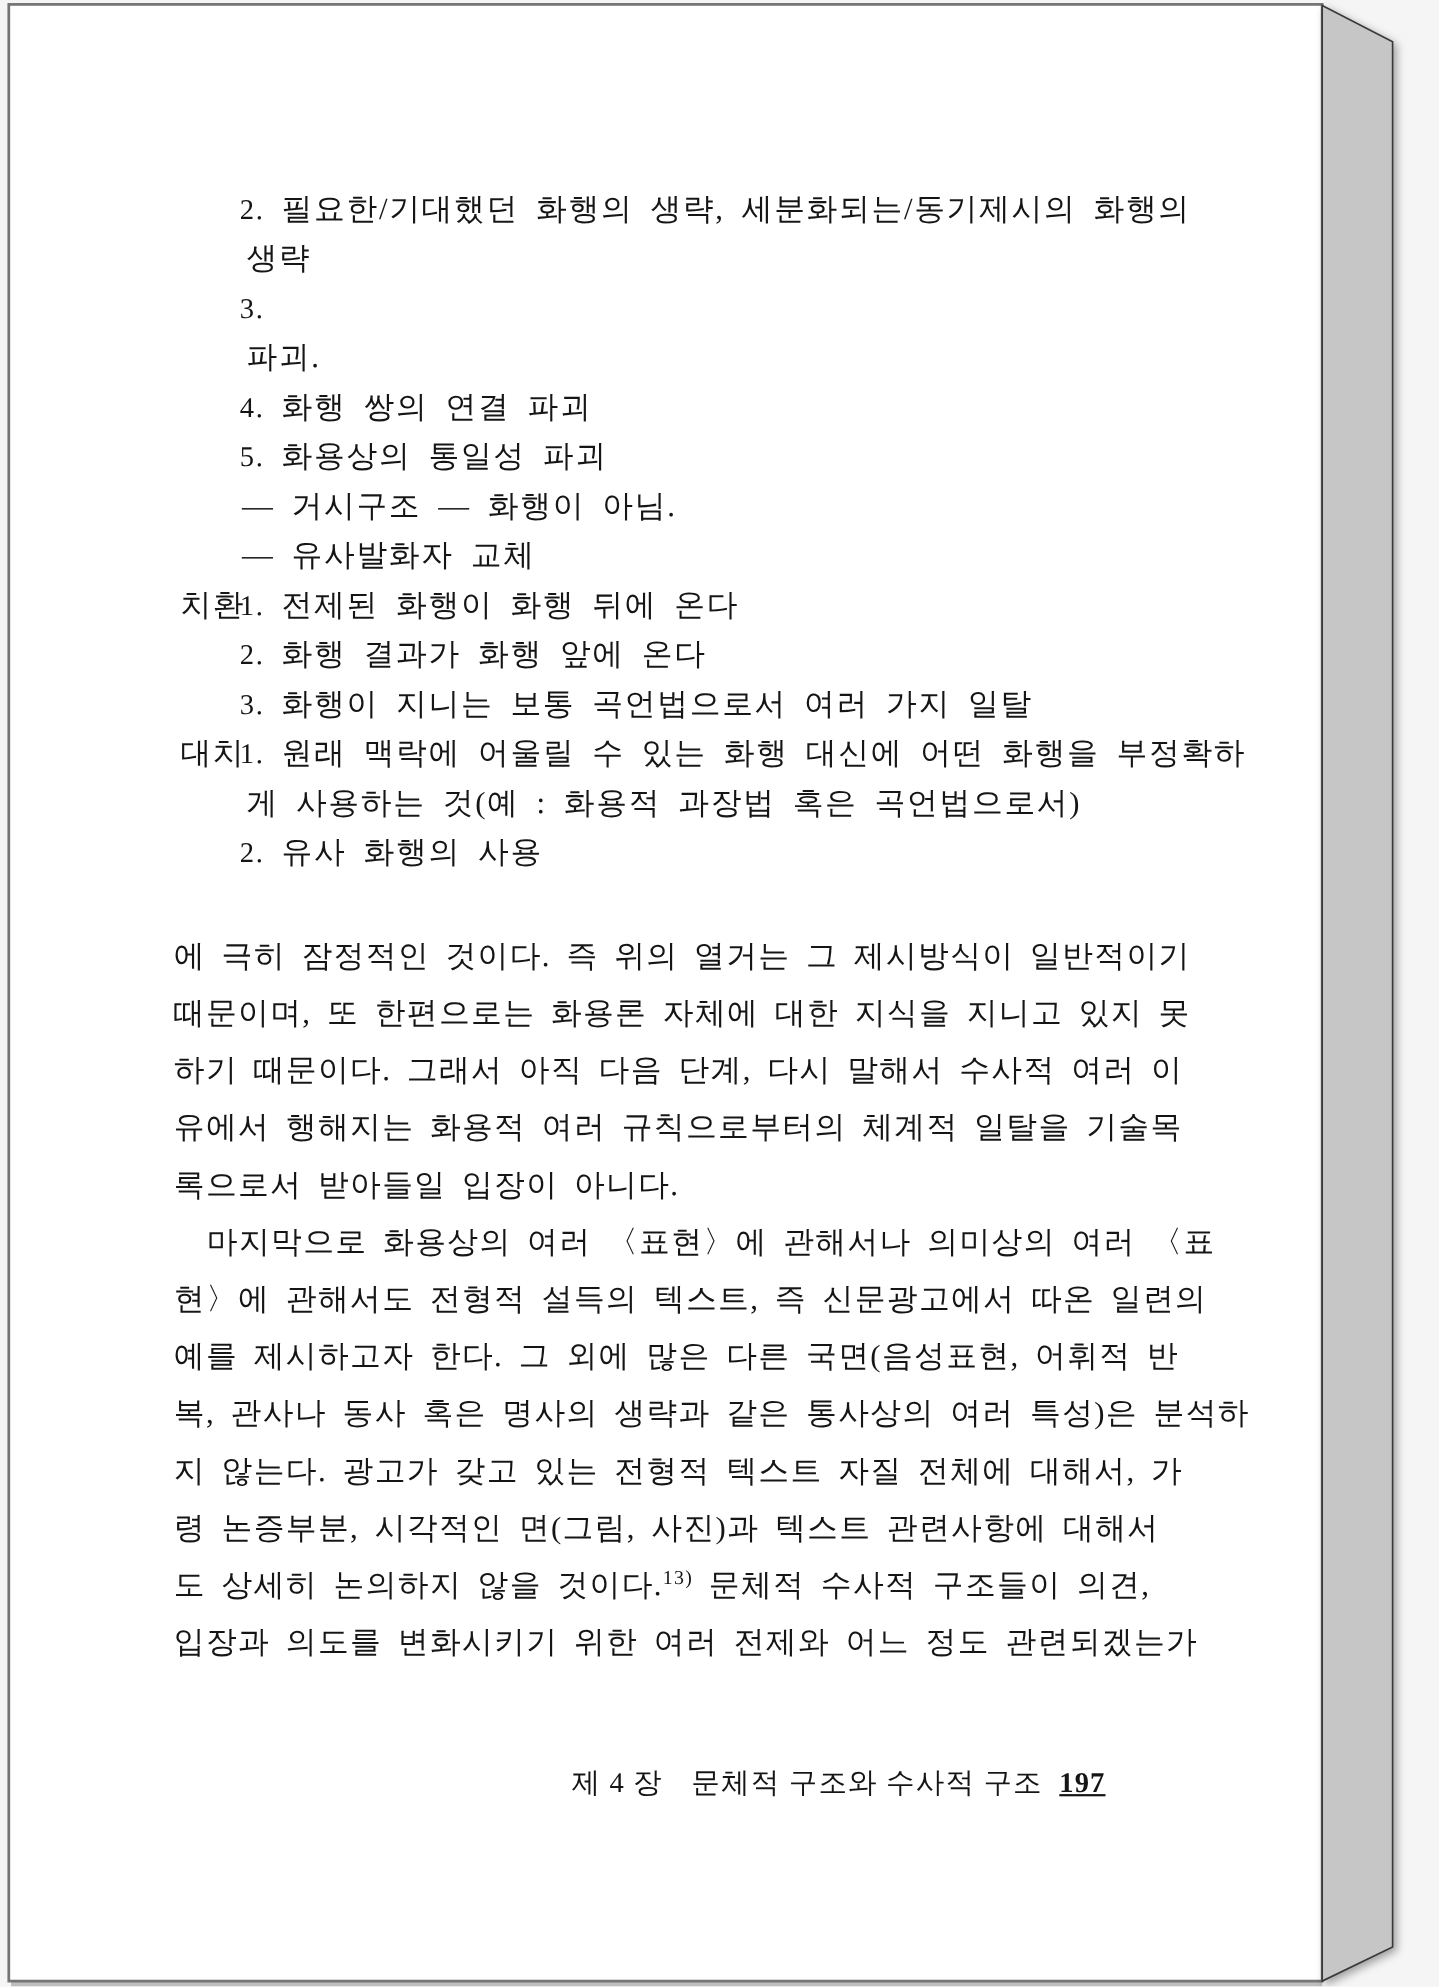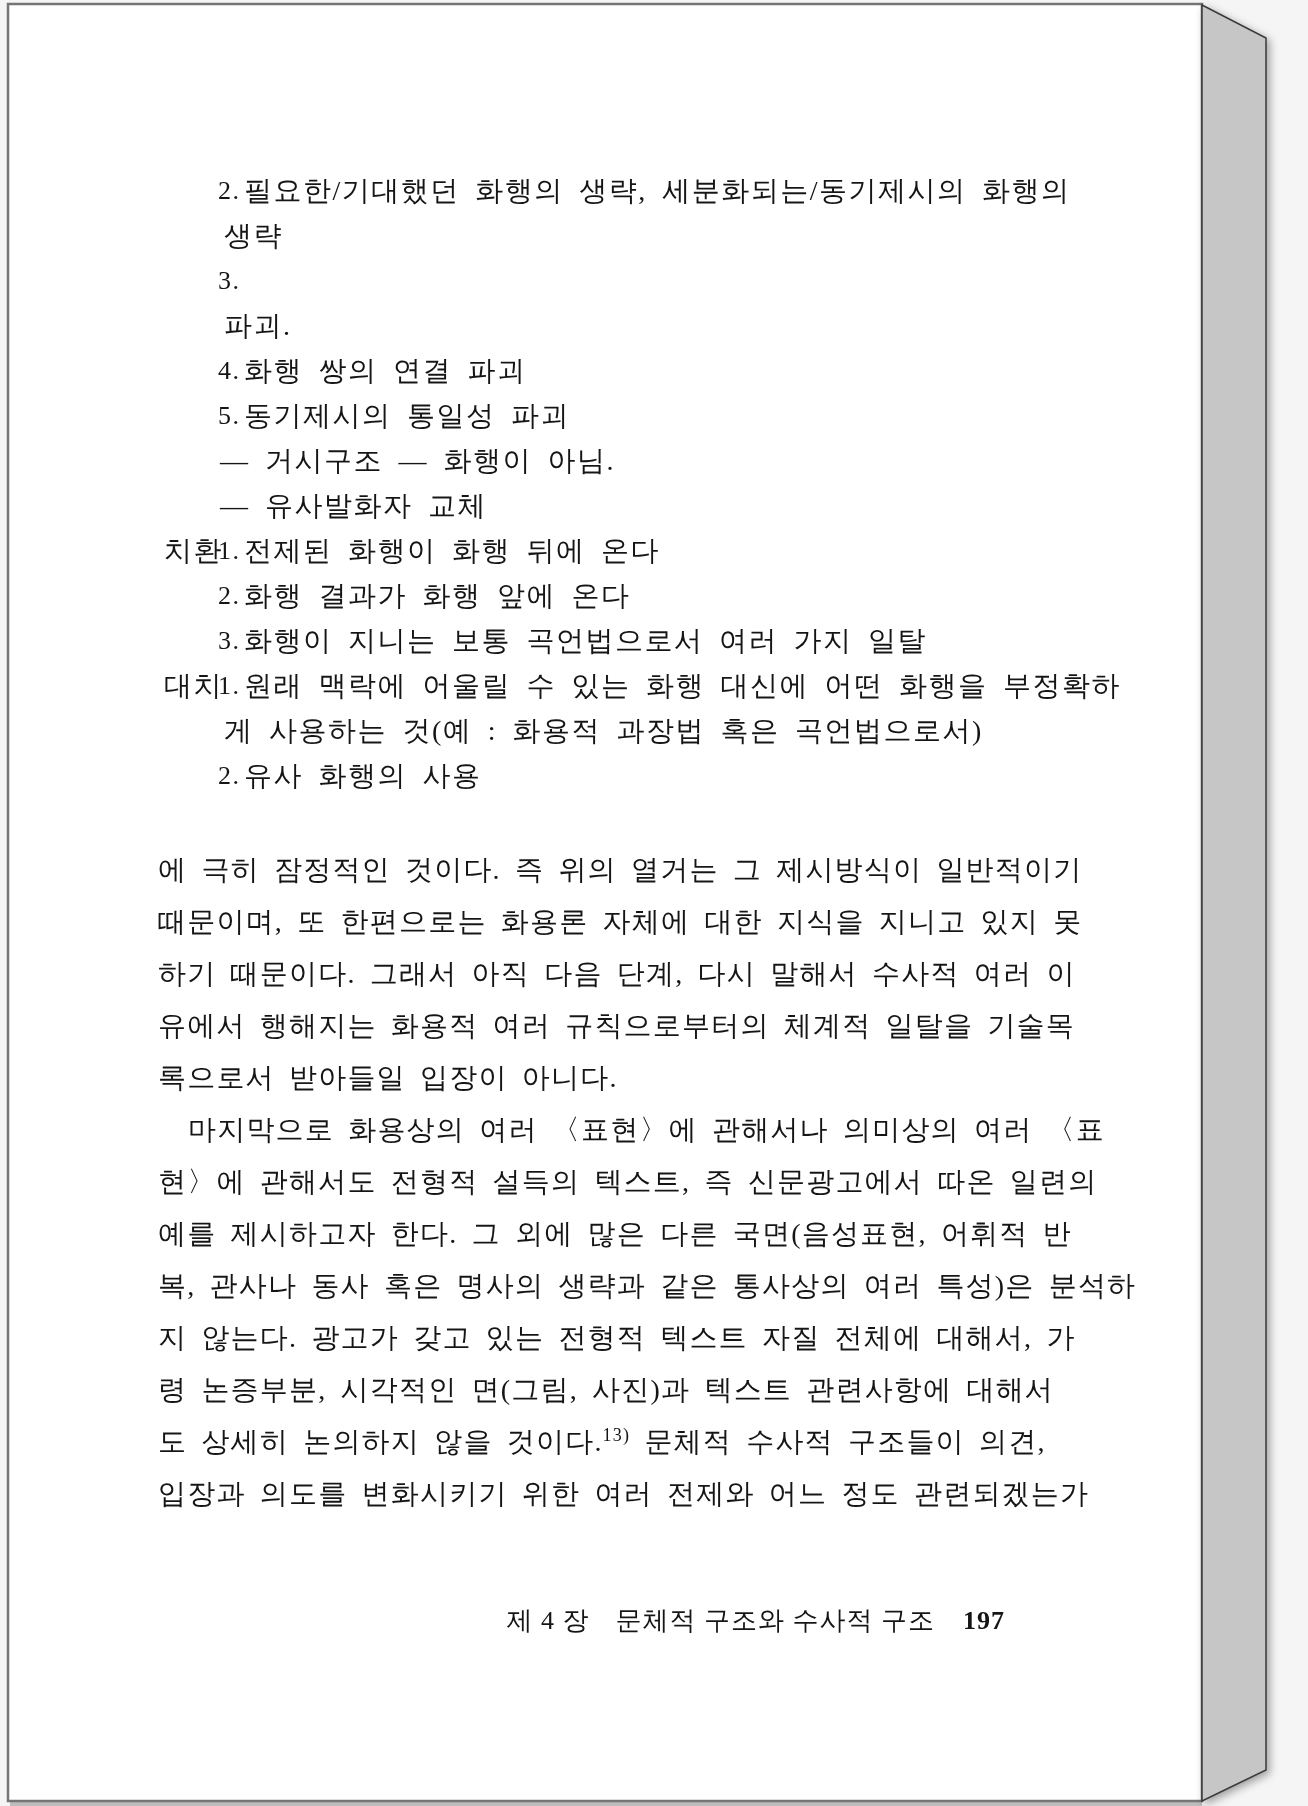--- a/index.html
+++ b/index.html
@@ -7,36 +7,36 @@
          font-family:"Liberation Serif","DejaVu Serif",serif;color:#151515;}
   .book-shape{position:absolute;left:0;top:0;width:1308px;height:1806px;}
   .page{position:absolute;left:8px;top:4px;width:1194px;height:1797px;}
 
   
   .list{position:absolute;left:0;top:164px;width:1100px;}
   .lline{position:relative;height:45px;line-height:45px;font-size:28px;
          letter-spacing:1.5px;word-spacing:7px;white-space:nowrap;}
   .llabel{position:absolute;left:156px;}
   .lnum{position:absolute;left:210px;font-size:26px;}
-  .ltext{position:absolute;left:236px;}
+  .ltext{position:absolute;left:248px;}
   .lcont{position:absolute;left:216px;}
   .ldash{position:absolute;left:212px;}
 
   
   .paras{position:absolute;left:150px;top:840px;width:900px;}
   .pline{height:52px;line-height:52px;font-size:28px;letter-spacing:1.2px;
          word-spacing:6px;white-space:nowrap;}
   .indent{padding-left:30px;}
   sup.fn{font-size:18px;vertical-align:super;line-height:0;}
 
   
   .footer{position:absolute;top:1594px;right:197px;height:45px;line-height:45px;
           font-size:26px;letter-spacing:1px;white-space:nowrap;}
   .footer .chap{margin-right:26px;}
-  .footer .pageno{margin-left:28px;font-weight:bold;font-family:"Liberation Serif",serif;}
+  .footer .pageno{margin-left:15px;font-weight:bold;font-family:"Liberation Serif",serif;text-decoration:underline;}
 </style>
 </head>
 <body>
 
 <div class="stage">
 
   <svg class="book-shape" viewBox="0 0 1308 1806" xmlns="http://www.w3.org/2000/svg">
     <polygon points="10,1801 1202,1801 1202,1806 10,1806" fill="#bdbdbd"></polygon>
     <rect x="8" y="4" width="1194" height="1797" fill="#ffffff" stroke="#757575" stroke-width="2.5"></rect>
     <polygon points="1202,5 1266,38 1266,1770 1202,1801" fill="#c6c6c6" stroke="#3a3a3a" stroke-width="1.5" style="filter:drop-shadow(3px 3px 4px rgba(0,0,0,0.35));"></polygon>
@@ -57,21 +57,21 @@
       </div>
       <div class="lline">
         <span class="lcont">파괴.</span>
       </div>
       <div class="lline">
         <span class="lnum">4.</span>
         <span class="ltext">화행  쌍의  연결  파괴</span>
       </div>
       <div class="lline">
         <span class="lnum">5.</span>
-        <span class="ltext">동기제시의  통일성  파괴</span>
+        <span class="ltext">화용상의  통일성  파괴</span>
       </div>
       <div class="lline">
         <span class="ldash">— 거시구조 — 화행이  아님.</span>
       </div>
       <div class="lline">
         <span class="ldash">— 유사발화자  교체</span>
       </div>
       <div class="lline">
         <span class="llabel">치환</span>
         <span class="lnum">1.</span>

